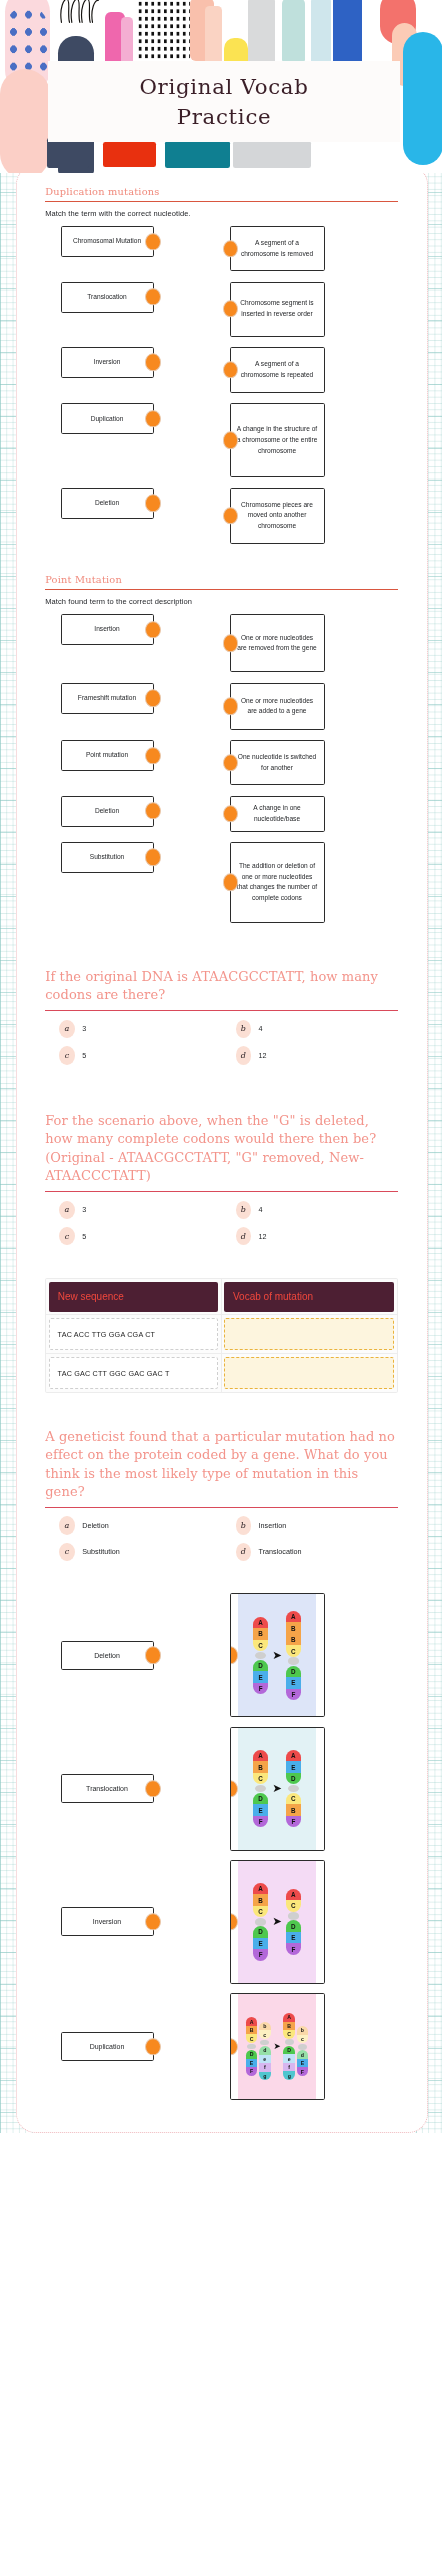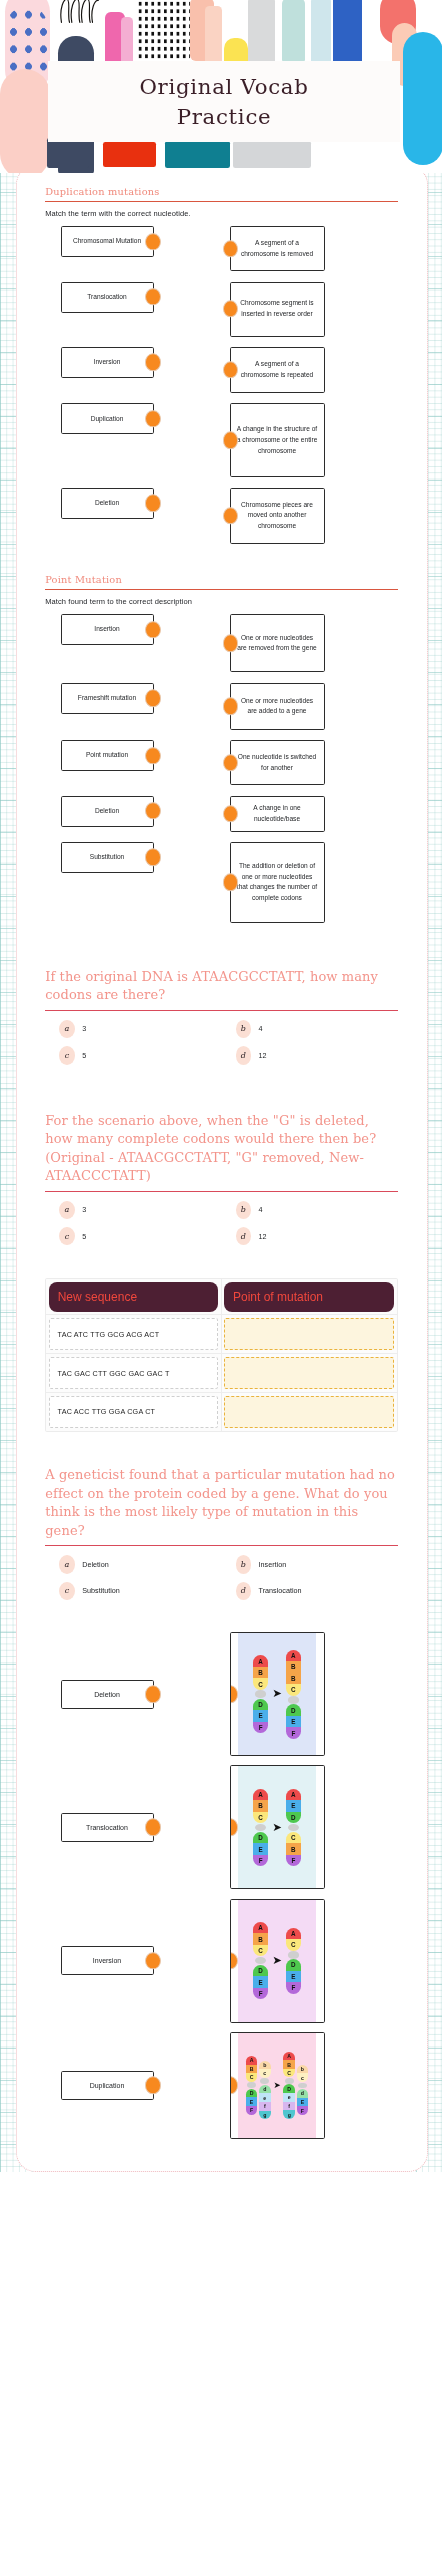--- a/index.html
+++ b/index.html
@@ -192,27 +192,27 @@
     background: #fcfcfc;
     border-radius: 1.7px;
   }
   .tbl-row { display: grid; grid-template-columns: 1fr 1fr; border-bottom: 0.6px solid #ededed; }
   .tbl-row:last-child { border-bottom: none; }
   .tbl-cell { padding: 2.9px; border-right: 0.6px solid #ededed; }
   .tbl-cell:last-child { border-right: none; }
 
   .th-pill {
     background: #4d1f33;
-    border-radius: 8px;
+    border-radius: 2px;
     height: 30px;
     display: flex;
     align-items: center;
     padding-left: 8.6px;
     color: #f0473c;
-    font-size: 12px;
+    font-size: 10px;
   }
   .td-seq {
     border: 0.6px dashed #cfcfcf;
     background: #ffffff;
     border-radius: 2.3px;
     height: 32px;
     display: flex;
     align-items: center;
     padding-left: 7.5px;
     font-size: 7.2px;
@@ -562,42 +562,34 @@
 
   <div class="spacer-md"></div>
 
   <div>
     <div class="tbl">
       <div class="tbl-row">
         <div class="tbl-cell">
             <div class="th-pill">New sequence</div>
           </div>
         <div class="tbl-cell">
-            <div class="th-pill">Point of mutation</div>
+            <div class="th-pill">Vocab of mutation</div>
           </div>
       </div>
       <div class="tbl-row">
         <div class="tbl-cell">
-            <div class="td-seq">TAC ATC TTG GCG ACG ACT</div>
+            <div class="td-seq">TAC ACC TTG GGA CGA CT</div>
           </div>
         <div class="tbl-cell">
             <div class="td-blank"></div>
           </div>
       </div>
       <div class="tbl-row">
         <div class="tbl-cell">
             <div class="td-seq">TAC GAC CTT GGC GAC GAC T</div>
-          </div>
-        <div class="tbl-cell">
-            <div class="td-blank"></div>
-          </div>
-      </div>
-      <div class="tbl-row">
-        <div class="tbl-cell">
-            <div class="td-seq">TAC ACC TTG GGA CGA CT</div>
           </div>
         <div class="tbl-cell">
             <div class="td-blank"></div>
           </div>
       </div>
     </div>
   </div>
 
   <div class="spacer-lg"></div>
 

